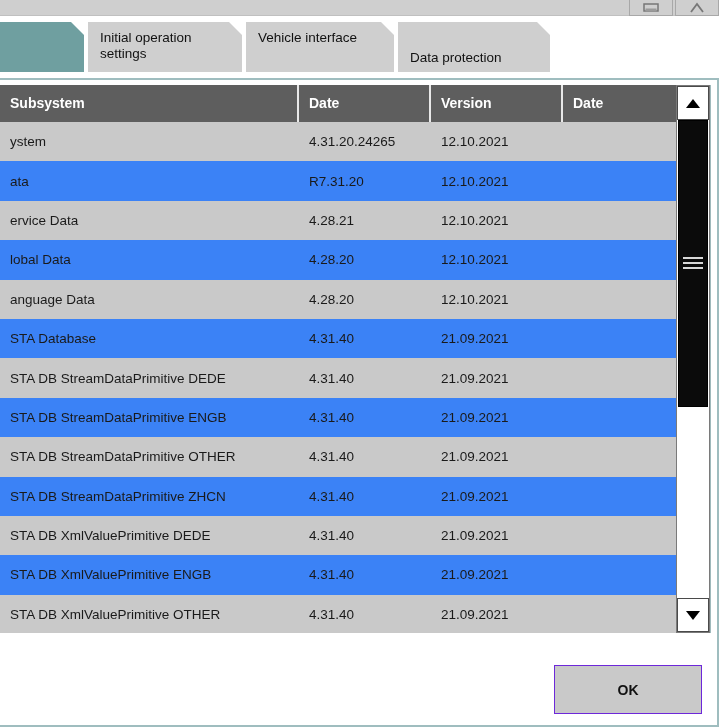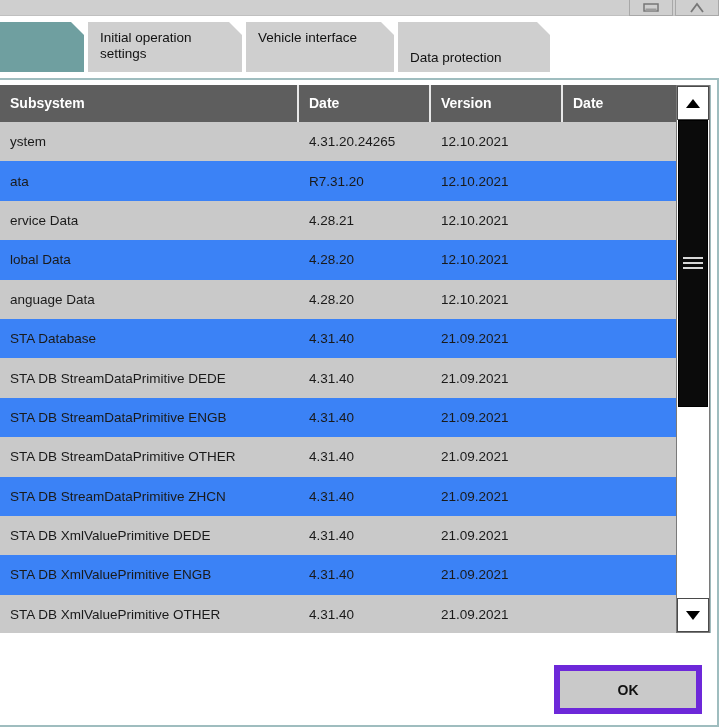--- a/index.html
+++ b/index.html
@@ -181,21 +181,21 @@
     position: absolute;
     left: 0; top: 633px;
     width: 711px; height: 90px;
     background: #ffffff;
   }
   .ok-button {
     position: absolute;
     left: 554px; top: 32px;
     width: 148px; height: 49px;
     background: #c9c9c9;
-    border: 6px solid #6d28d9;
+    border: 1px solid #6d28d9;
     box-sizing: border-box;
     color: #111111;
     font-size: 14px;
     font-weight: bold;
     display: flex;
     align-items: center;
     justify-content: center;
     cursor: pointer;
   }
 

